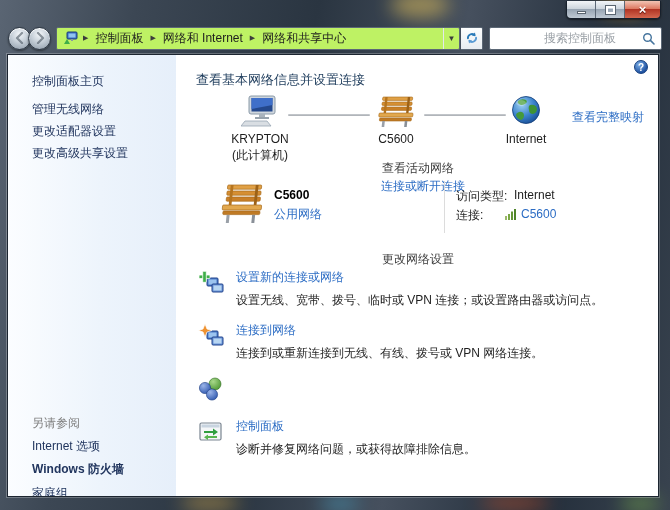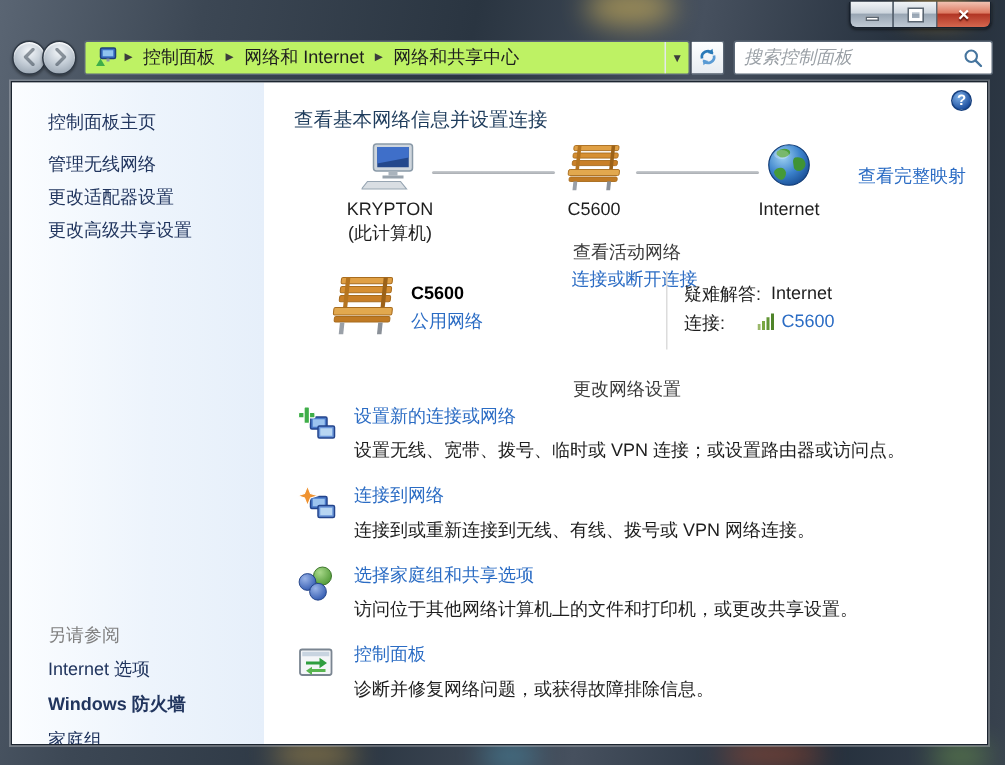--- a/index.html
+++ b/index.html
@@ -38,21 +38,21 @@
   .addr-icon { margin:0 4px 0 6px; display:flex; }
   .crumb { padding:0 6px; height:100%; display:flex; align-items:center; white-space:nowrap; color:#1e1e1e; cursor:default; }
   .crumb-sep { font-size:7px; color:#3c3c3c; padding:0 1px; }
   .addr-spacer { flex:1; }
   .addr-drop { width:16px; height:100%; display:flex; align-items:center; justify-content:center;
     font-size:8px; color:#3c3c3c; border-left:1px solid #e4e8ec; }
   .refresh-btn { width:22px; height:23px; margin-left:1px; display:flex; align-items:center; justify-content:center;
     border:1px solid #5c6876; border-left:none; border-radius:0 2px 2px 0; background:linear-gradient(#fdfefe,#e7ecf1); }
   .search-box { margin-left:6px; height:23px; flex:1; background:#fff; border:1px solid #5c6876;
     border-radius:2px; display:flex; align-items:center; padding:0 6px; }
-  .search-placeholder { flex:1; font-style:italic; color:#9aa0a6; white-space:nowrap; overflow:hidden; }
+  .search-placeholder { flex:1; color:#9aa0a6; white-space:nowrap; overflow:hidden;margin-left:48px; }
 
   
   .content { position:absolute; left:7px; top:54px; width:652px; height:443px; background:#fff;
     border:1px solid #1c2530; box-shadow:0 0 0 1px rgba(255,255,255,.25); overflow:hidden; }
 
   .sidebar { position:absolute; left:0; top:0; bottom:0; width:168px;
     background:linear-gradient(to right,#fbfdff 0%,#edf4fc 55%,#e6effa 100%); }
   .side-item { position:absolute; left:24px; color:#21355e; white-space:nowrap; cursor:pointer; }
   .side-header { position:absolute; left:24px; color:#808080; white-space:nowrap; }
 
@@ -249,21 +249,21 @@
           <rect x="38" y="2" width="2.8" height="20" fill="#9c6218"></rect>
           <rect x="7" y="22" width="39" height="5" rx="1" fill="#e2a84e" stroke="#a86c1e" stroke-width="0.7"></rect>
           <rect x="8" y="28" width="37" height="3.6" rx="1" fill="#c07a24" stroke="#a86c1e" stroke-width="0.7"></rect>
           <rect x="12" y="32" width="3" height="8" fill="#9aa0a8"></rect>
           <rect x="37.5" y="32" width="3" height="8" fill="#8a9098"></rect>
         </g>
       </svg>
       <div class="an-name">C5600</div>
       <div class="an-type">公用网络</div>
       <div class="an-divider"></div>
-      <div class="an-label" style="left:264px;top:7px;">疑难解答:</div>
+      <div class="an-label" style="left:264px;top:7px;">访问类型:</div>
       <div class="an-value" style="left:322px;top:7px;">Internet</div>
       <div class="an-label" style="left:264px;top:26px;">连接:</div>
       <div class="an-conn">
         <svg width="12" height="12" viewBox="0 0 12 12">
           <rect x="0" y="8" width="2" height="4" fill="#9bb86a"></rect>
           <rect x="3" y="6" width="2" height="6" fill="#7aa843"></rect>
           <rect x="6" y="3.5" width="2" height="8.5" fill="#639636"></rect>
           <rect x="9" y="1" width="2" height="11" fill="#4f8429"></rect>
         </svg>
         <span class="conn-link">C5600</span>
@@ -321,24 +321,20 @@
               <radialGradient id="hg2" cx="35%" cy="30%" r="80%">
                   <stop offset="0%" stop-color="#9ab4e8"></stop>
                   <stop offset="100%" stop-color="#2c55ad"></stop>
                 </radialGradient>
             </defs>
             <circle cx="17" cy="8" r="6" fill="url(#hg1)" stroke="#2f6b1e" stroke-width="0.6"></circle>
             <circle cx="7" cy="12" r="5.6" fill="url(#hg2)" stroke="#1c3c82" stroke-width="0.6"></circle>
             <circle cx="14" cy="18.5" r="5.6" fill="url(#hg2)" stroke="#1c3c82" stroke-width="0.6"></circle>
           </svg>
         </div>
-        <div class="task-text">
-          <div class="task-title">选择家庭组和共享选项</div>
-          <div class="task-desc">访问位于其他网络计算机上的文件和打印机，或更改共享设置。</div>
-        </div>
       </div>
 
       <div class="task">
         <div class="task-icon">
           <svg width="26" height="26" viewBox="0 0 26 26">
             <rect x="2" y="4" width="21" height="17" rx="1.5" fill="#f4f6f8" stroke="#7a8591" stroke-width="1.2"></rect>
             <rect x="3.5" y="5.5" width="18" height="3" fill="#c8d4e0"></rect>
             <path d="M6 12 L15 12 L15 9.5 L20 13 L15 16.5 L15 14 L6 14 Z" fill="#2f9e3f"></path>
             <path d="M19 17 L10 17 L10 15.5 L6 18.2 L10 21 L10 19 L19 19 Z" fill="#57b54f"></path>
           </svg>

